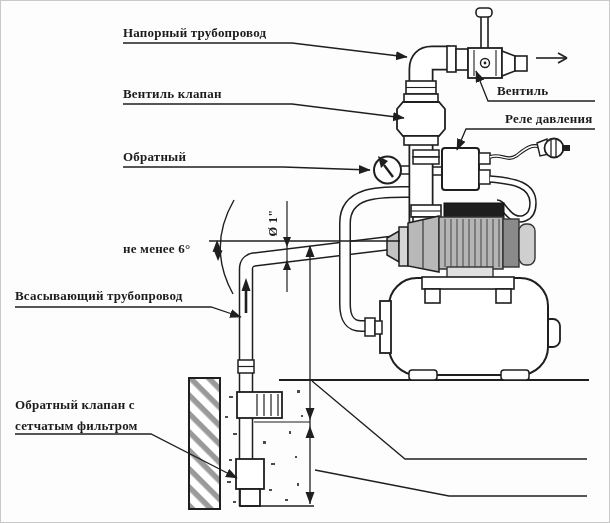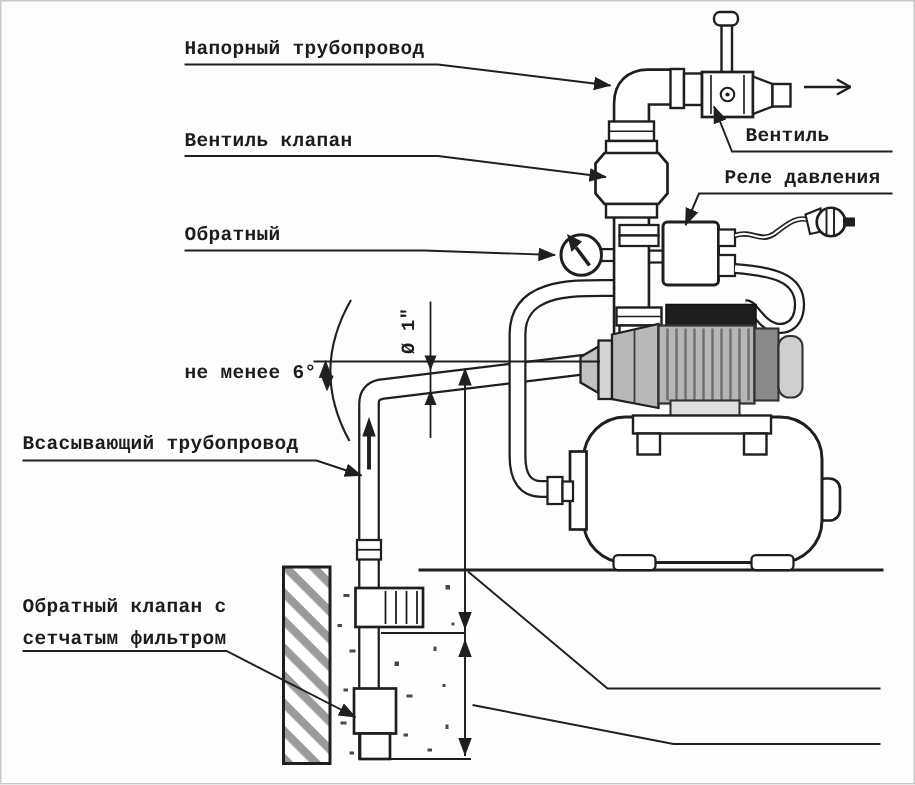--- a/index.html
+++ b/index.html
@@ -1,19 +1,19 @@
 <!DOCTYPE html>
 <html><head>
 <meta charset="utf-8">
 <style>
   html,body{margin:0;padding:0;background:#e8e8e8;}
   .stage{
     position:relative;width:610px;height:523px;background:#fdfdfd;
     border:1px solid #c9c9c9;box-sizing:border-box;overflow:hidden;
-    font-family:Liberation Mono, monospace;
+    font-family:Liberation Serif, serif;
   }
   .stage svg{position:absolute;left:0;top:0;}
   .lbl{
     position:absolute;font-size:13px;font-weight:bold;color:#1c1c1c;
     white-space:nowrap;letter-spacing:.2px;
   }
   .lbl.wrap{white-space:normal;width:148px;line-height:1.6;}
   .lbl.rot{
     transform:rotate(-90deg);transform-origin:center;
     font-size:12.5px;
@@ -239,16 +239,16 @@
   </g>
 </svg>
 
 <div class="lbl" style="left:122px;top:24px">Напорный трубопровод</div>
 <div class="lbl" style="left:122px;top:85px">Вентиль клапан</div>
 <div class="lbl" style="left:122px;top:148px">Обратный</div>
 <div class="lbl" style="left:122px;top:240px">не менее 6°</div>
 <div class="lbl wrap" style="left:14px;top:394px">Обратный клапан с сетчатым фильтром</div>
 <div class="lbl" style="left:14px;top:287px">Всасывающий трубопровод</div>
 <div class="lbl" style="left:496px;top:82px">Вентиль</div>
-<div class="lbl" style="left:482px;top:110px">Реле давления</div>
+<div class="lbl" style="left:504px;top:110px">Реле давления</div>
 <div class="lbl rot" style="left:252px;top:208px;width:40px">Ø 1"</div>
 
 </div>
 
 </body></html>

